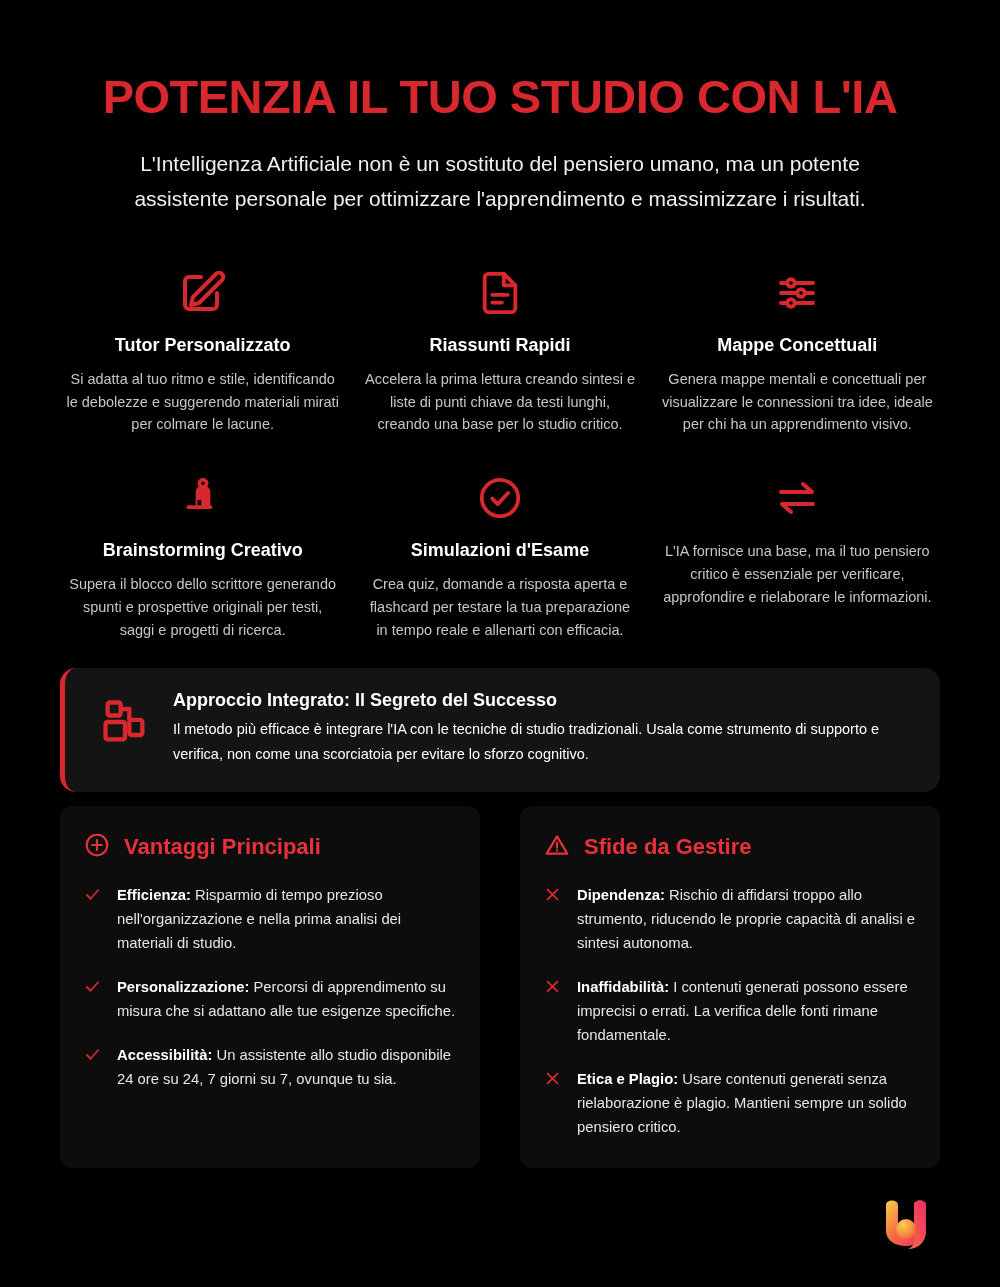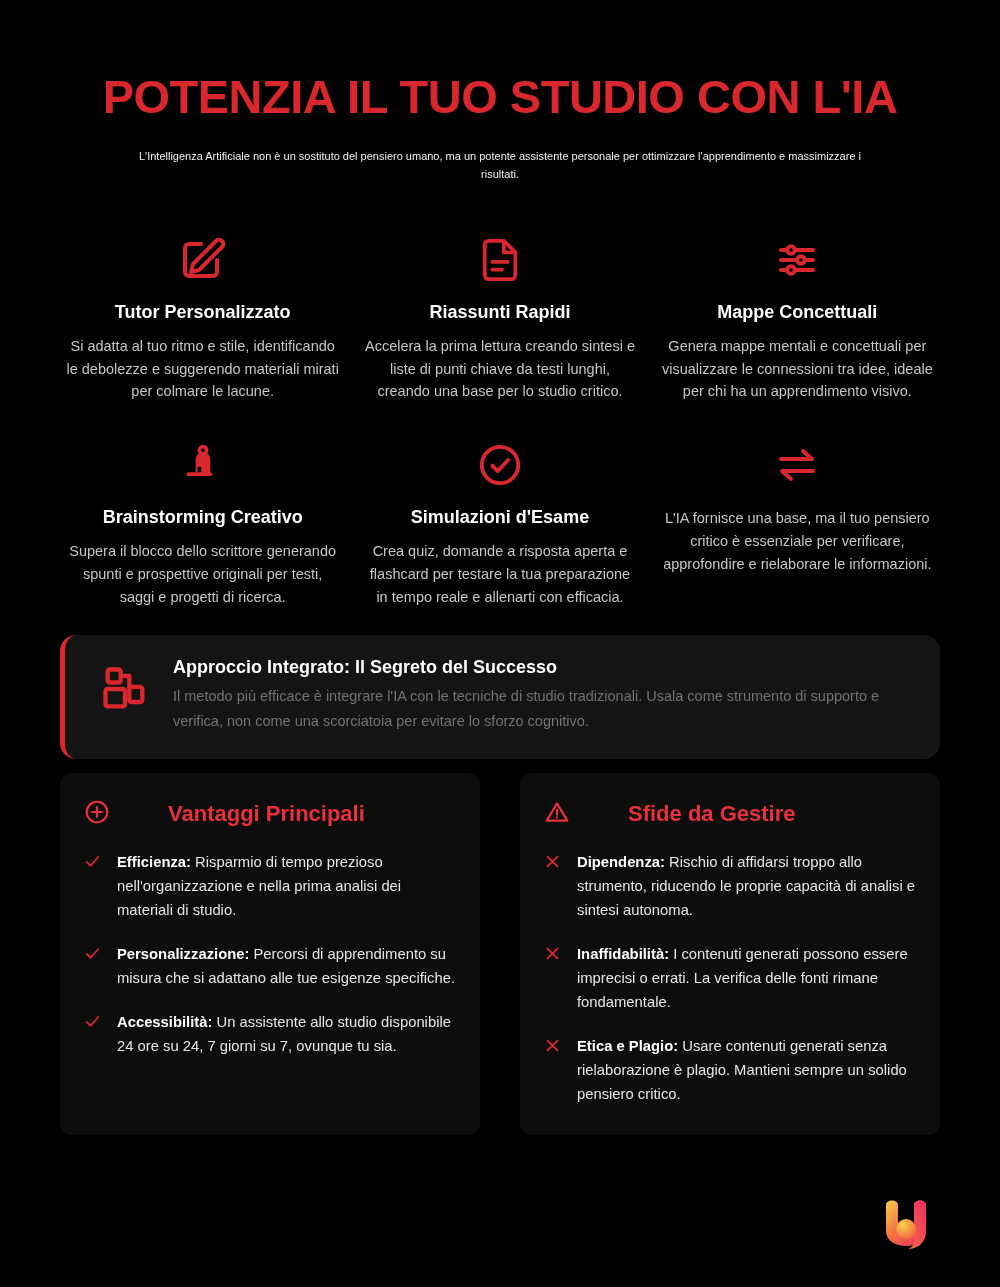--- a/index.html
+++ b/index.html
@@ -33,21 +33,21 @@
     font-size: 47px;
     font-weight: bold;
     letter-spacing: -0.5px;
     line-height: 1.05;
     white-space: nowrap;
   }
 
   .subtitle {
     margin: 26px auto 0;
     max-width: 760px;
-    font-size: 11px;
+    font-size: 21px;
     line-height: 1.65;
     color: #f0f0f0;
     font-weight: 400;
   }
 
   
   .features {
     display: grid;
     grid-template-columns: repeat(3, 1fr);
     column-gap: 12px;
@@ -99,21 +99,21 @@
   .highlight-title {
     font-size: 18px;
     font-weight: bold;
     color: #ffffff;
     margin-bottom: 6px;
   }
 
   .highlight-text {
     font-size: 14.5px;
     line-height: 1.75;
-    color: #737373;
+    color: #ffffff;
   }
 
   
   .panels {
     display: grid;
     grid-template-columns: 1fr 1fr;
     gap: 40px;
     margin-top: 14px;
   }
 
@@ -127,21 +127,20 @@
     display: flex;
     align-items: center;
     gap: 14px;
     margin-bottom: 22px;
   }
 
   .panel-title {
     color: #e8313a;
     font-size: 22px;
     font-weight: bold;
-    margin-left: 44px;
   }
 
   .panel-list { list-style: none; }
 
   .panel-list li {
     display: flex;
     gap: 16px;
     align-items: flex-start;
     margin-bottom: 20px;
   }

